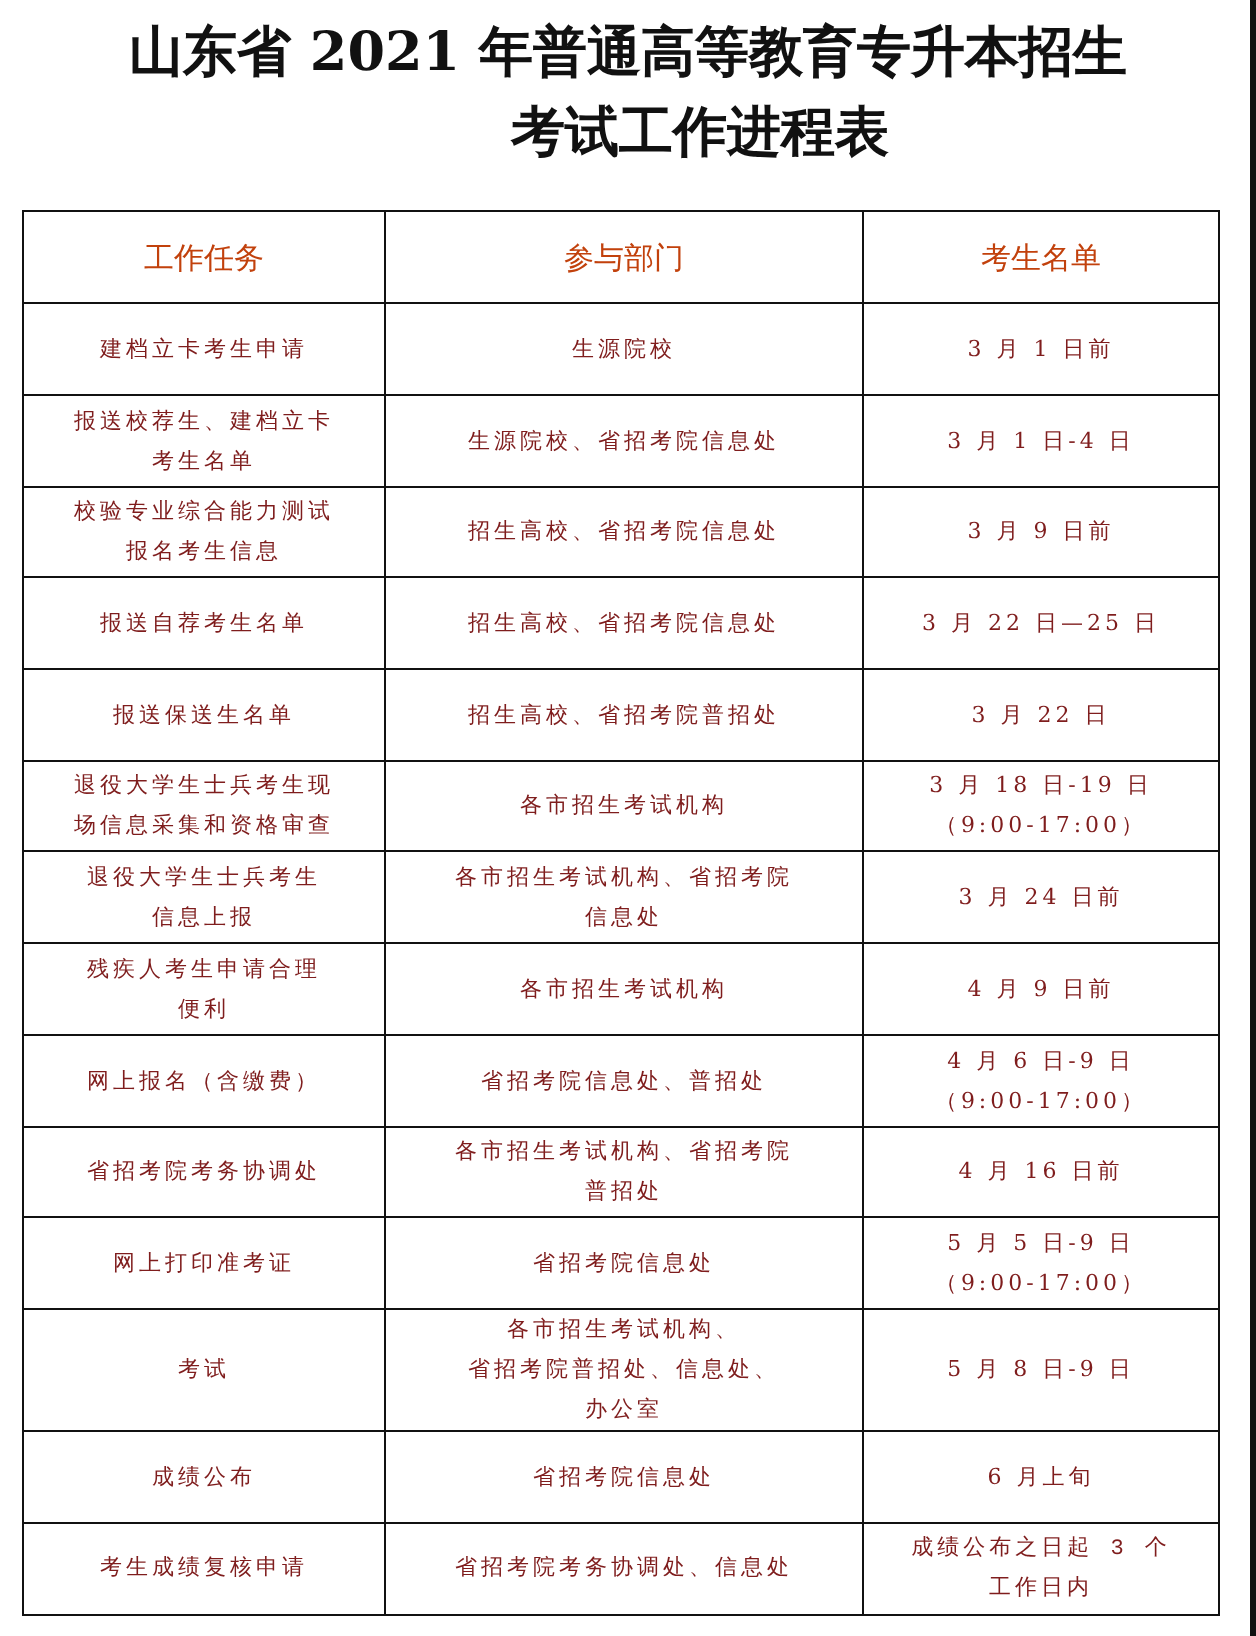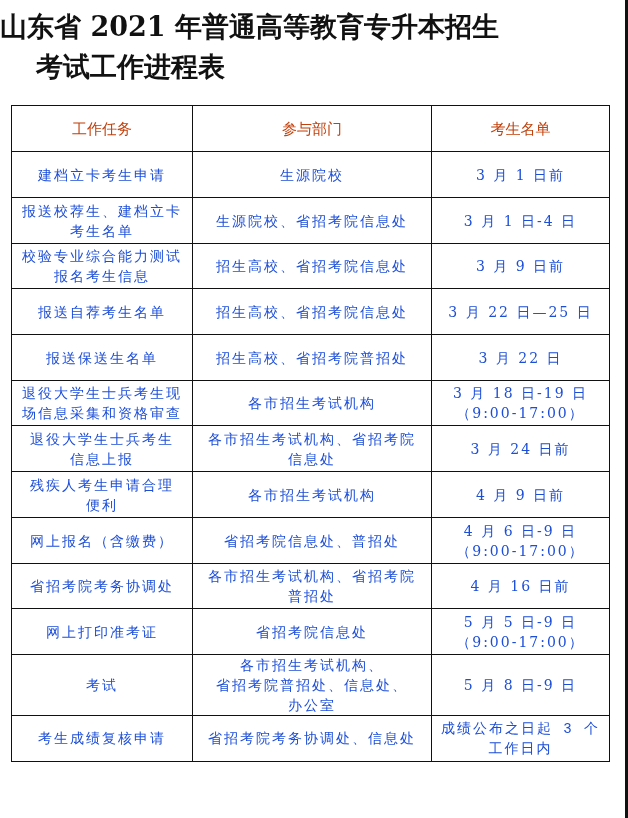--- a/index.html
+++ b/index.html
@@ -1,34 +1,34 @@
 <!DOCTYPE html>
 <html><head>
 <meta charset="utf-8">
 <style>
   html, body { margin: 0; padding: 0; }
   body {
     width: 628px; height: 818px; background: #ffffff; position: relative; overflow: hidden;
     font-family: "DejaVu Serif", "Liberation Serif", serif; color: #222;
   }
   .title {
-    position: absolute; left: 0; width: 628px; text-align: left;
+    position: absolute; left: 0; width: 628px; text-align: center;
     font-family: "DejaVu Serif", "Liberation Serif", serif; font-weight: bold;
     color: #111; font-size: 27px; line-height: 34px; letter-spacing: 0px;
   }
   .title.l1 { top: 10px; }
   .title.l2 { top: 50px; padding-left: 36px; }
   .right-bar { position: absolute; left: 625px; top: 0; width: 3px; height: 818px; background: #111; }
   table {
     position: absolute; left: 11px; top: 105px; width: 598px;
     border-collapse: collapse; table-layout: fixed;
   }
   td, th {
     border: 1.5px solid #111; text-align: center; vertical-align: middle;
-    padding: 0 4px; font-size: 14px; line-height: 20px; color: #1d4ed8; font-weight: normal;
+    padding: 0 4px; font-size: 11px; line-height: 20px; color: #7f1d1d; font-weight: normal;
     letter-spacing: 2px;
   }
   th { font-family: "DejaVu Sans", "Liberation Sans", sans-serif; color: #c2410c; font-size: 15px; letter-spacing: 0px; }
   col.c1 { width: 181px; } col.c2 { width: 239px; } col.c3 { width: 178px; }
   .cell-line { display: block; }
 </style>
 </head>
 <body>
 
 <div class="title l1">山东省 2021 年普通高等教育专升本招生</div>
@@ -186,20 +186,31 @@
         </td>
         <td>
           <span class="cell-line">各市招生考试机构、</span>
           <span class="cell-line">省招考院普招处、信息处、</span>
           <span class="cell-line">办公室</span>
         </td>
         <td>
           <span class="cell-line">5 月 8 日-9 日</span>
         </td>
       </tr>
+      <tr style="height: 46px;">
+        <td>
+          <span class="cell-line">成绩公布</span>
+        </td>
+        <td>
+          <span class="cell-line">省招考院信息处</span>
+        </td>
+        <td>
+          <span class="cell-line">6 月上旬</span>
+        </td>
+      </tr>
       <tr style="height: 46px; font-family: Liberation Mono, monospace;">
         <td>
           <span class="cell-line">考生成绩复核申请</span>
         </td>
         <td>
           <span class="cell-line">省招考院考务协调处、信息处</span>
         </td>
         <td>
           <span class="cell-line">成绩公布之日起 3 个</span>
           <span class="cell-line">工作日内</span>

